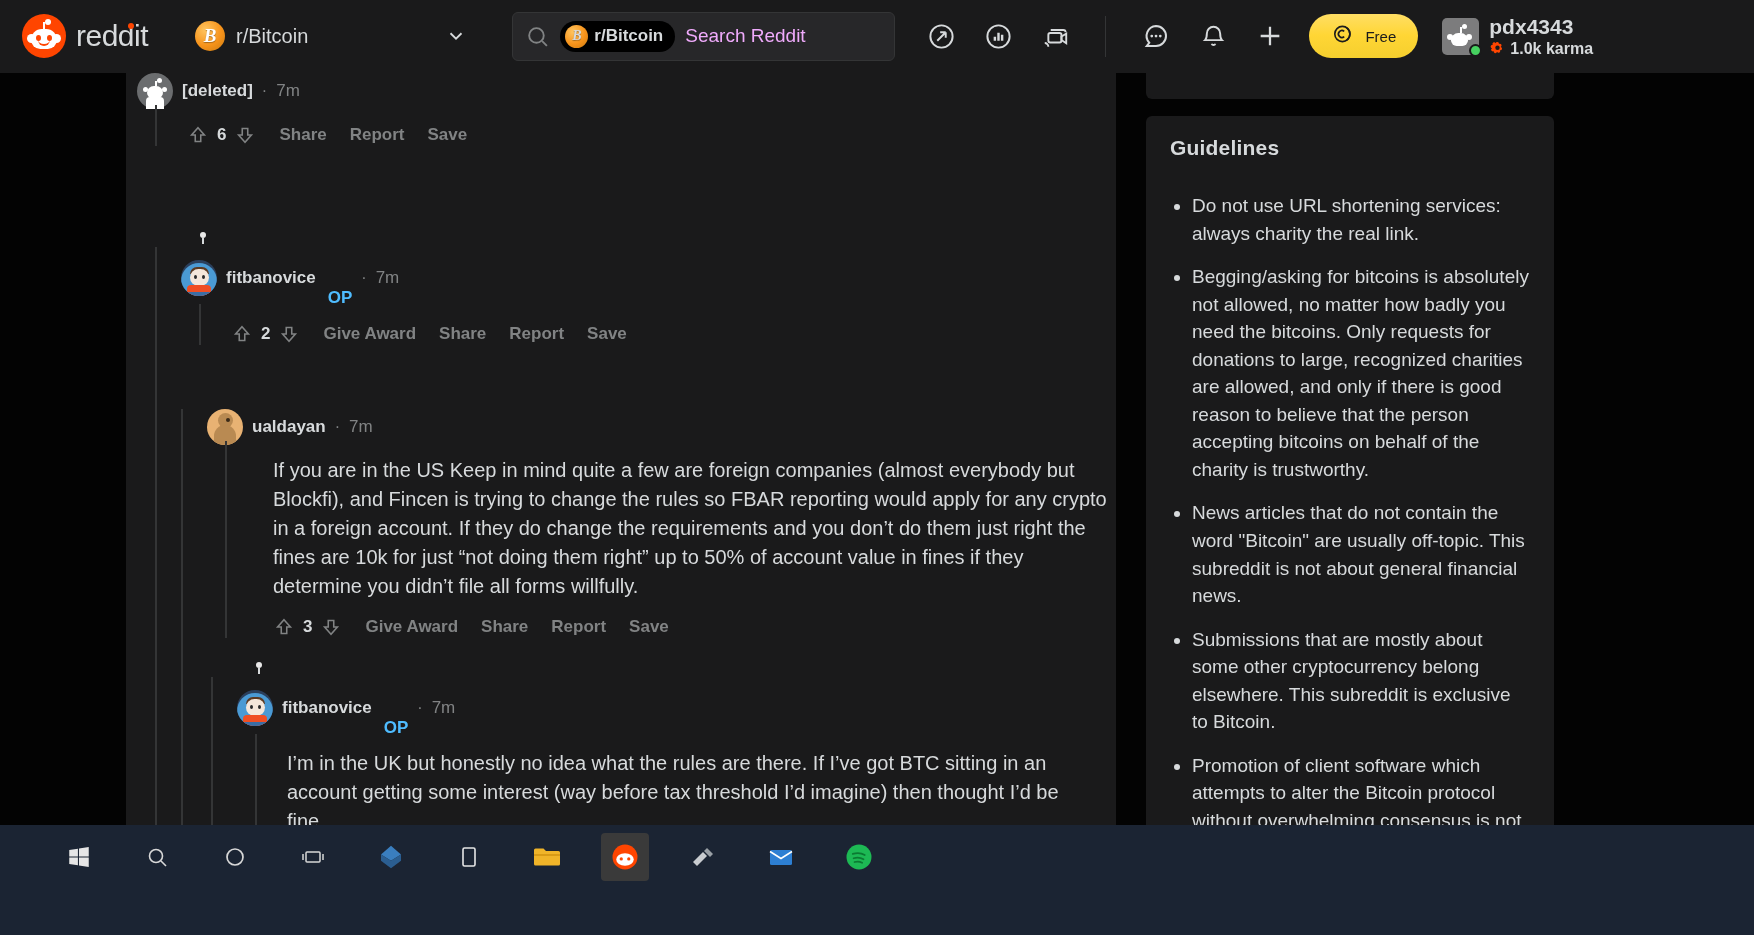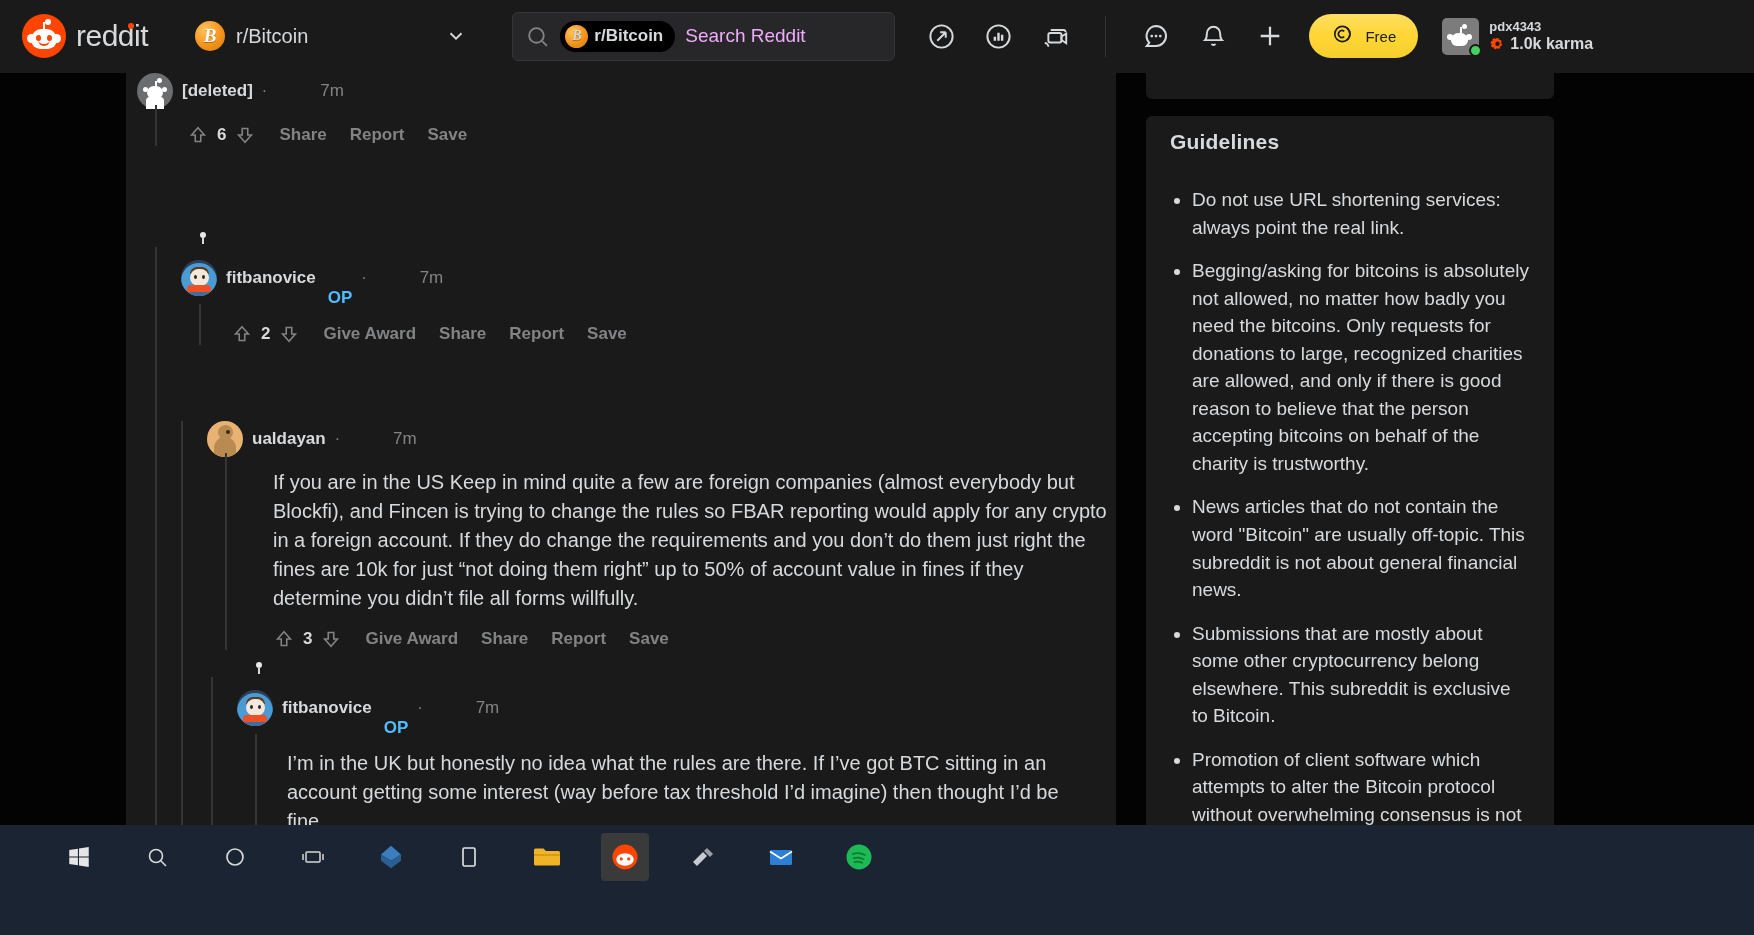--- a/index.html
+++ b/index.html
@@ -94,21 +94,21 @@
     width: 37px; height: 37px; border-radius: 5px; background: #7c7c7d;
     position: relative; flex: none; overflow: visible;
   }
   .user-av .ub-head { position: absolute; width: 17px; height: 13px; background: #fff; border-radius: 9px 9px 7px 7px; left: 9px; top: 15px; }
   .user-av .ub-ear { position: absolute; width: 6px; height: 6px; background: #fff; border-radius: 50%; top: 16px; }
   .user-av .ub-ear.l { left: 5px; } .user-av .ub-ear.r { left: 24px; }
   .user-av .ub-ant { position: absolute; width: 2px; height: 6px; background: #fff; left: 18px; top: 9px;}
   .user-av .ub-dot { position: absolute; width: 5px; height: 5px; border-radius: 50%; background: #fff; left: 20px; top: 6px;}
   .user-av .online { position: absolute; width: 13px; height: 13px; border-radius: 50%; background: #46d160; right: -3px; bottom: -2px; border: 2px solid #1a1a1b;}
   .user-meta { display: flex; flex-direction: column; gap: 1px; }
-  .user-name { color: #d7dadc; font-size: 13px; font-weight: 700; }
+  .user-name { color: #d7dadc; font-size: 21px; font-weight: 700; }
   .user-karma { color: #d7dadc; font-size: 16px; font-weight: 700; display: flex; align-items: center; gap: 4px;}
   .karma-ico { color: #ff4500; font-size: 14px; display: flex; }
 
   
   .page {
     position: absolute; top: 73px; left: 0;
     width: 1754px; height: 862px;
     background: #030303;
   }
   .content-col {
@@ -145,21 +145,21 @@
   
   .av-ual { background: #e8b273; overflow:hidden;}
   .av-ual .uhead { position:absolute; width:15px; height:15px; border-radius:50%; background:#b98a52; left:11px; top:4px;}
   .av-ual .ubody { position:absolute; width:22px; height:20px; border-radius:11px 11px 0 0; background:#b98a52; left:7px; top:16px;}
   .av-ual .ueye { position:absolute; width:4px; height:4px; border-radius:50%; background:#3a2a18; left:19px; top:9px;}
 
   .c-author { font-size: 17px; color: #d7dadc; font-weight: 600; }
   .c-author.deleted { color: #d7dadc; }
   .c-op { color: #4fbcff; font-size: 17px; font-weight: 700; margin-left: 3px; margin-top: 41px; }
   .c-sep { color: #818384; font-size: 16px; }
-  .c-time { color: #818384; font-size: 17px; margin-left: 44px; }
+  .c-time { color: #818384; font-size: 17px; }
 
   .c-body {
     color: #d7dadc; font-size: 20px; line-height: 1.45;
     padding-top: 11px;
   }
   .c-actions {
     display: flex; align-items: center; gap: 0;
     padding-top: 15px;
   }
   .vote { display: flex; align-items: center; gap: 8px; }
@@ -175,21 +175,21 @@
 
   
   .sidebar { position: absolute; left: 1146px; top: 0; width: 408px; }
   .card {
     background: #1a1a1b; border-radius: 6px; margin-bottom: 17px;
     padding: 0;
   }
   .card-top-stub { height: 26px; background:#1a1a1b; border-radius:0 0 6px 6px; margin-bottom: 17px;}
   .card-title {
     font-size: 21px; color: #d7dadc; font-weight: 700;
-    padding: 14px 24px 0 24px; letter-spacing: .2px;
+    padding: 20px 24px 0 24px; letter-spacing: .2px;
   }
   .guidelines-list { padding: 32px 24px 24px 46px; margin: 0; }
   .guidelines-list li {
     color: #d7dadc; font-size: 19px; line-height: 1.45;
     margin-bottom: 16px;
   }
   .guidelines-list li:last-child { margin-bottom: 0; }
 
   
   .taskbar {
@@ -404,21 +404,21 @@
             </span>
           </span>
           <span class="act-link">Give Award</span>
           <span class="act-link">Share</span>
           <span class="act-link">Report</span>
           <span class="act-link">Save</span>
         </div>
       </div>
     </div>
 
-    <div class="comment" style="position:absolute; left:66px; top:348px; width:920px;">
+    <div class="comment" style="position:absolute; left:66px; top:336px; width:920px;">
       <div class="threadline" style="left:-37px; top:0; height:420px;"></div>
       <div class="threadline" style="left:-11px; top:0; height:420px;"></div>
       <div class="c-head" style="padding-left:15px;">
         <div class="c-avatar av-ual">
           <div class="uhead"></div>
             <div class="ubody"></div>
             <div class="ueye"></div>
         </div>
         <span class="c-author">ualdayan</span>
         <span class="c-sep">·</span>
@@ -477,21 +477,21 @@
     </div>
 
   </div>
 
   <div class="sidebar">
     <div class="card-top-stub"></div>
 
     <div class="card">
       <div class="card-title">Guidelines</div>
       <ul class="guidelines-list">
-        <li>Do not use URL shortening services: always point the real link.</li>
+        <li>Do not use URL shortening services: always charity the real link.</li>
         <li>Begging/asking for bitcoins is absolutely not allowed, no matter how badly you need the bitcoins. Only requests for donations to large, recognized charities are allowed, and only if there is good reason to believe that the person accepting bitcoins on behalf of the charity is trustworthy.</li>
         <li>News articles that do not contain the word "Bitcoin" are usually off-topic. This subreddit is not about general financial news.</li>
         <li>Submissions that are mostly about some other cryptocurrency belong elsewhere. This subreddit is exclusive to Bitcoin.</li>
         <li>Promotion of client software which attempts to alter the Bitcoin protocol without overwhelming consensus is not permitted.</li>
         <li>No referral links in submissions.</li>
         <li>No compilations of free Bitcoin sites.</li>
       </ul>
     </div>
 
   </div>

